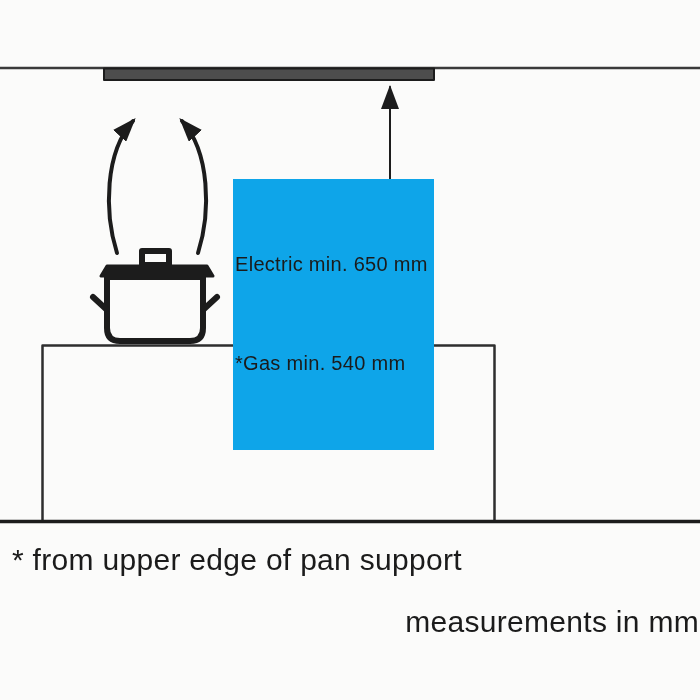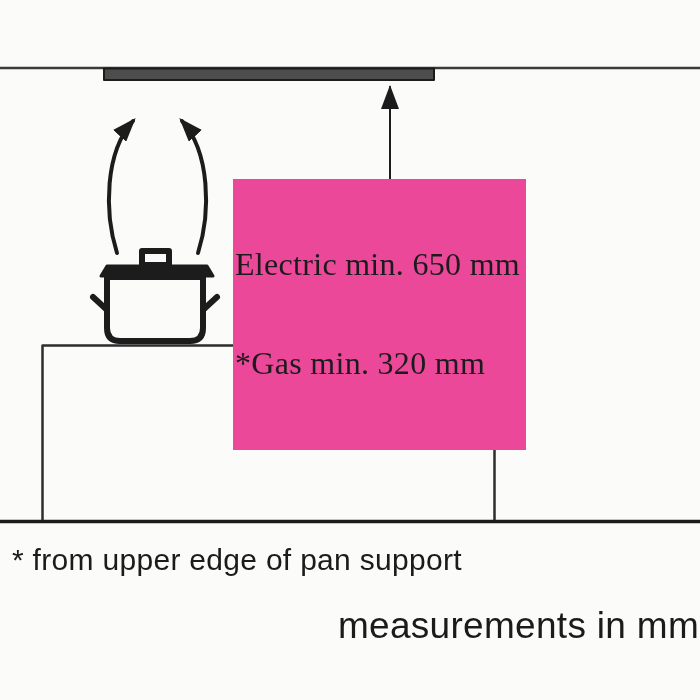--- a/index.html
+++ b/index.html
@@ -28,36 +28,35 @@
     display: block;
   }
   .label {
     position: absolute;
     white-space: pre;
     letter-spacing: 0.3px;
   }
   .clearance-label {
     left: 233px;
     top: 179px;
-    font-size: 32px;
+    font-size: 20px;
     line-height: 33px;
-    background: #ec4899;
+    background: #0ea5e9;
     padding: 3px 6px 4px 2px;
     z-index: 2;
-    font-family: Liberation Serif, serif;
   }
   .footnote-label {
     left: 12px;
     top: 543px;
     font-size: 30px;
   }
   .units-label {
     right: 1px;
     top: 605px;
-    font-size: 37px;
+    font-size: 30px;
     text-align: right;
   }
 </style>
 </head>
 <body>
 
 <div class="stage">
 
   <svg class="diagram" viewBox="0 0 700 700">
     <defs>
@@ -94,20 +93,20 @@
       </g>
 
       <rect x="42.5" y="345.5" width="452" height="176" stroke-width="2.5" stroke="#2e2e2e"></rect>
 
       <line x1="0" y1="521.5" x2="700" y2="521.5" stroke-width="3.5"></line>
     </g>
   </svg>
 
   <div class="label clearance-label">
     <div>Electric min. 650 mm</div>
-    <div>*Gas min. 320 mm</div>
+    <div>*Gas min. 540 mm</div>
   </div>
 
   <div class="label footnote-label">* from upper edge of pan support</div>
 
   <div class="label units-label">measurements in mm</div>
 
 </div>
 
 </body></html>

